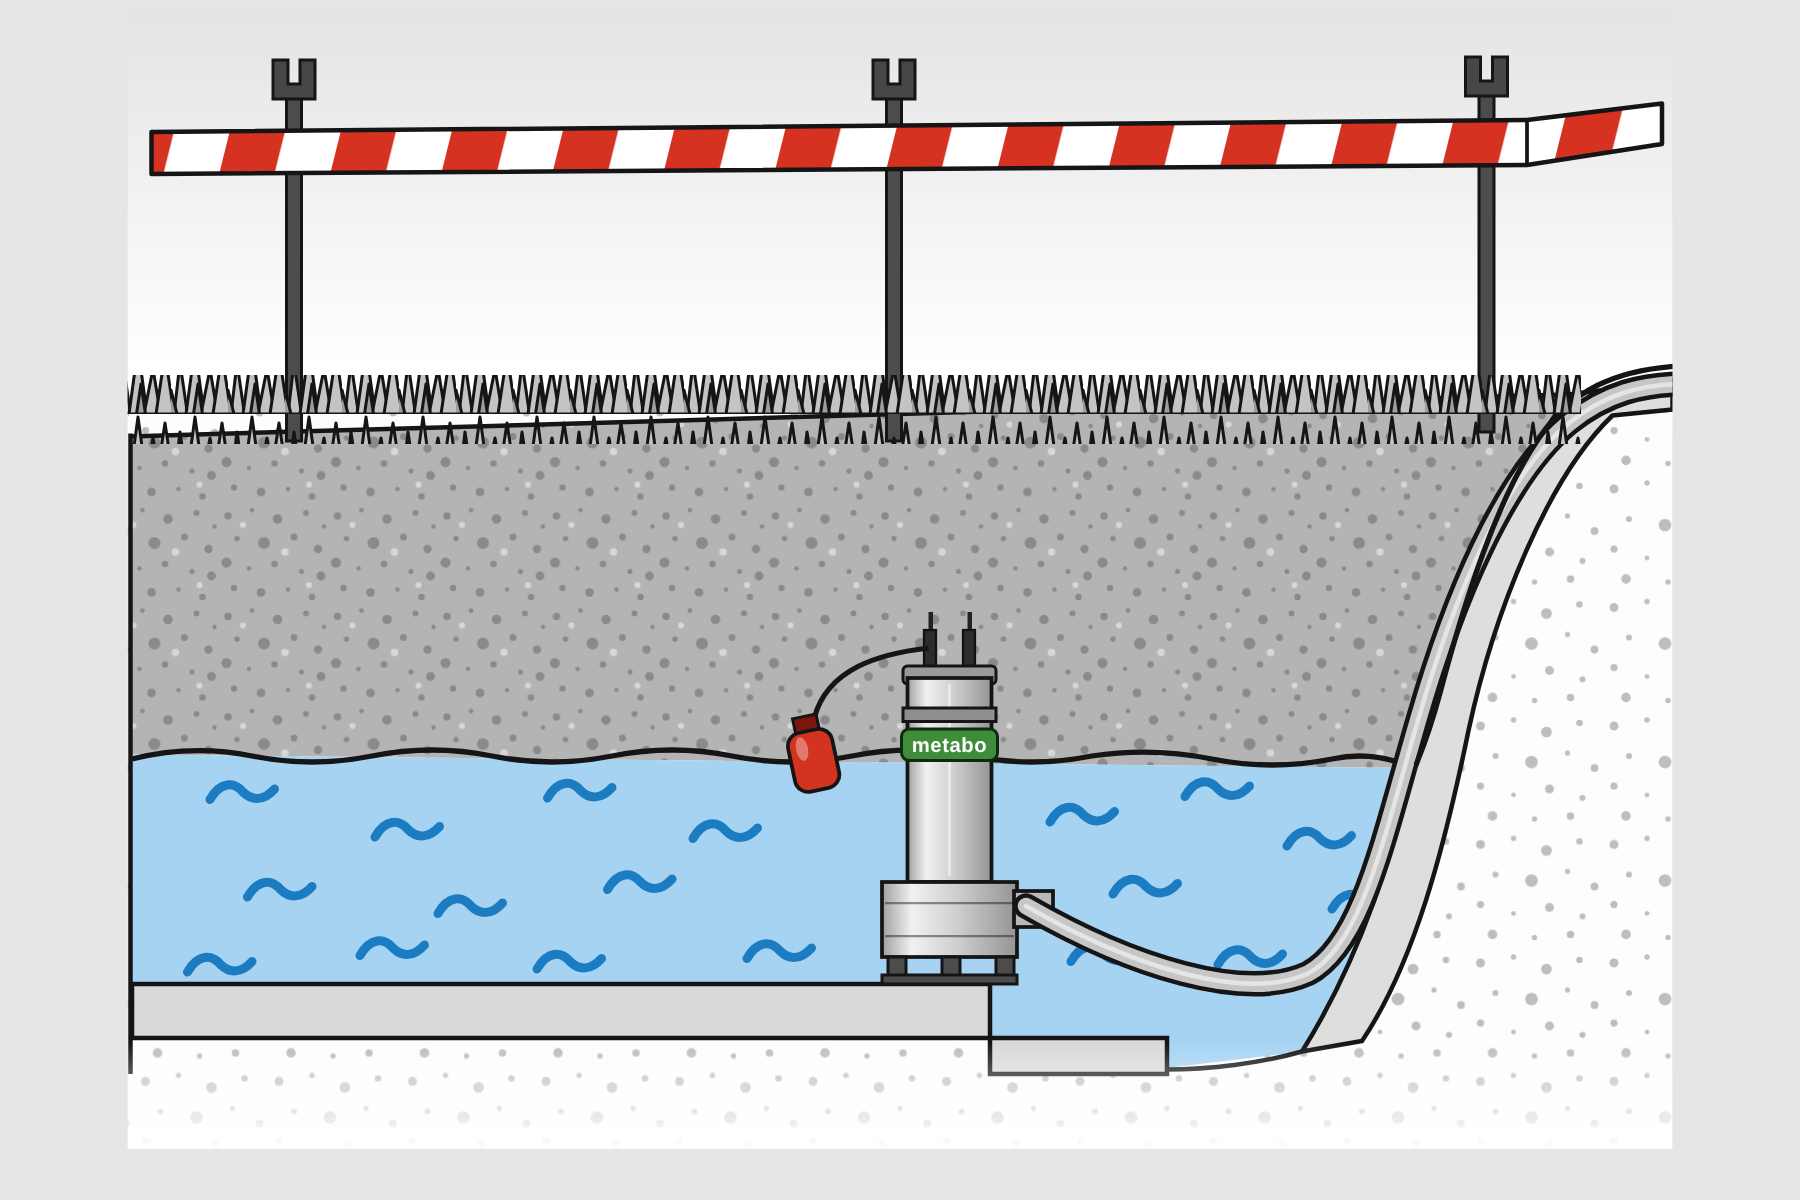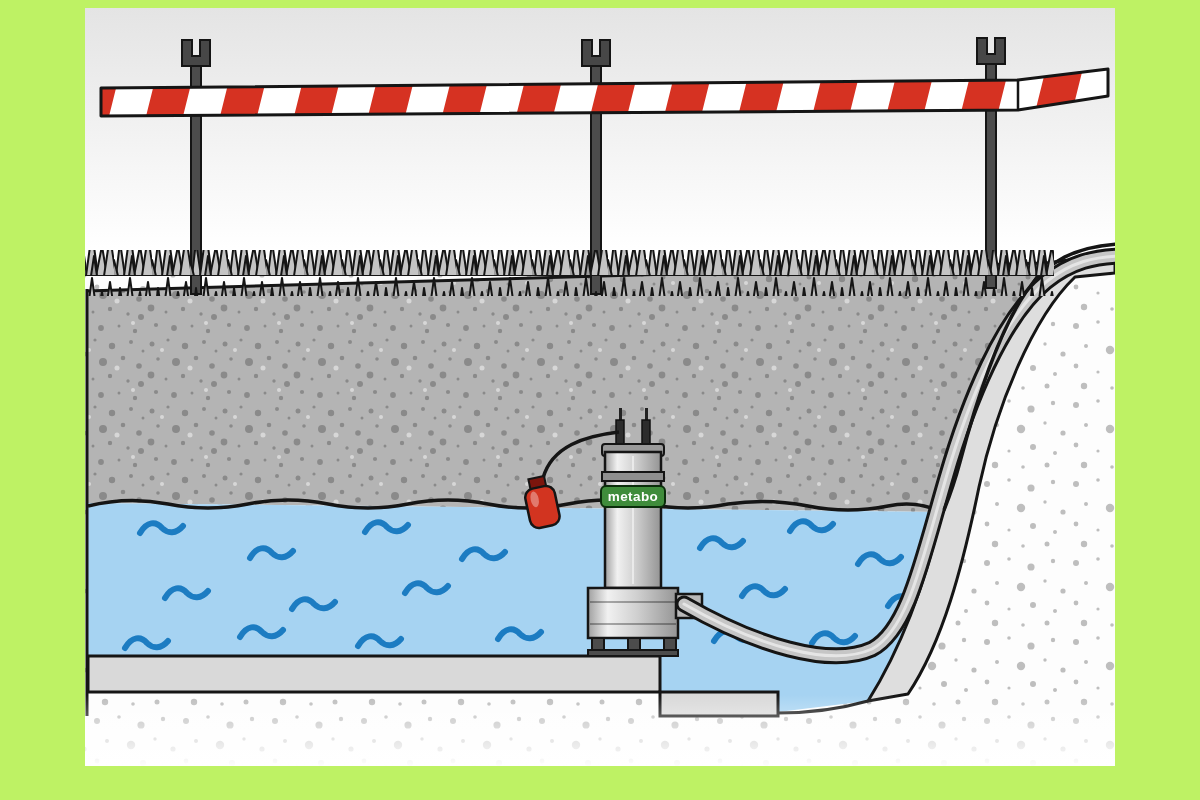--- a/index.html
+++ b/index.html
@@ -1,16 +1,16 @@
 <!DOCTYPE html>
 <html style="--outline: #151515; --barrier-red: #d63222; --water: #a6d3f2; --wave: #1c7cc2; --soil: #b4b4b4; --soil-speck: #8a8a8a; --soil-speck-light: #d7d7d7; --soil-light: #aeaeae; --concrete: #d9d9d9; --slope-face: #dedede; --metabo-green: #3f8c3b; --float-red: #d23420; --float-cap: #7c150d; --grass: #c4c4c4; --post-gray: #4c4c4c; --hose-gray: #c6c6c6; --sky-top: #e4e4e4;"><head>
 <meta charset="utf-8">
 <style>
   html,body{margin:0;padding:0;background:#ffffff;}
-  .stage{width:1200px;height:800px;position:relative;background:#bef264;overflow:hidden;
+  .stage{width:1200px;height:800px;position:relative;background:#e5e5e5;overflow:hidden;
          font-family:"Liberation Sans", sans-serif;}
   svg{display:block;}
   .brand-text{font-family:"Liberation Sans", sans-serif;font-weight:bold;font-size:13.5px;
               fill:#ffffff;letter-spacing:.4px;}
 </style>
 </head>
 <body>
 
 <div class="stage">
 <svg width="1200" height="800" viewBox="0 0 1200 800">

